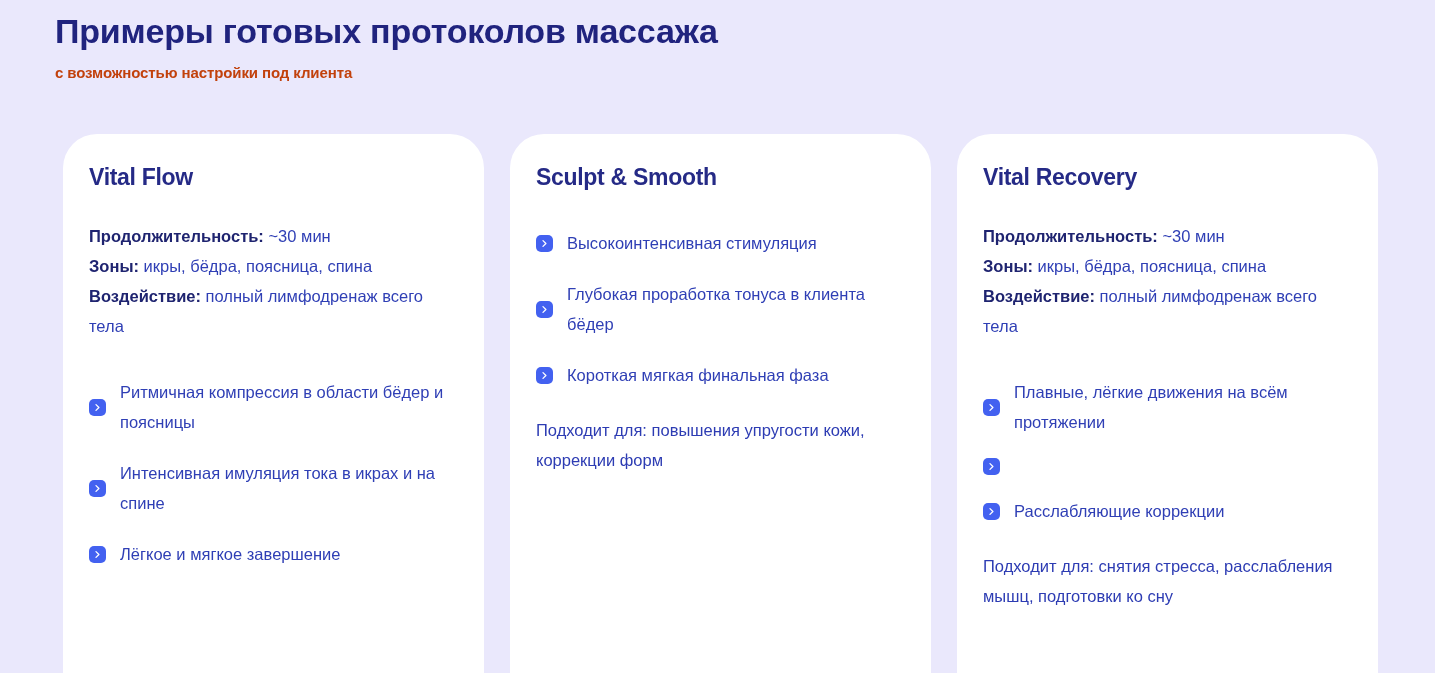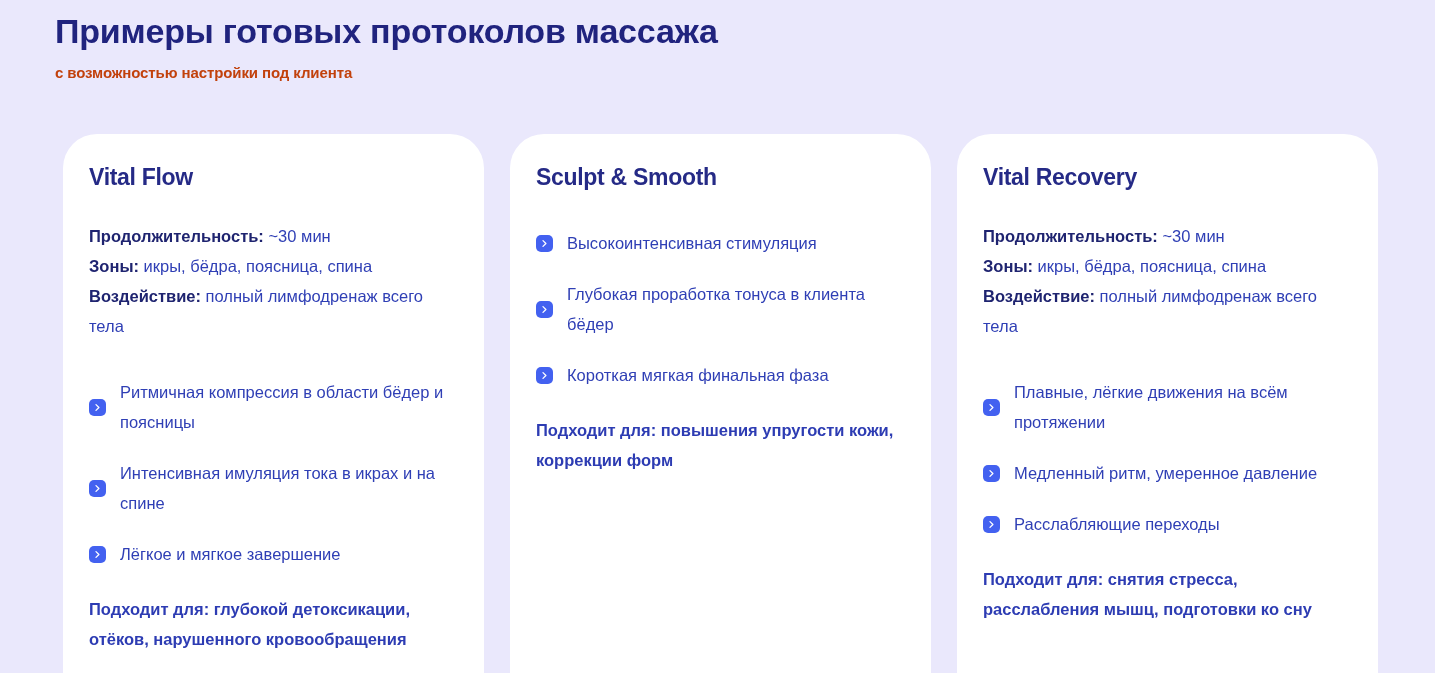--- a/index.html
+++ b/index.html
@@ -125,21 +125,21 @@
     font-weight: 400;
     max-width: 340px;
   }
 
   
   .suited {
     margin-top: 25px;
     font-size: 16.5px;
     line-height: 30px;
     color: #2d3cb3;
-    font-weight: 700;
+    font-weight: 400;
   }
 </style>
 </head>
 <body>
 
 <div class="page">
 
   <div class="header">
     <h1 class="page-title">Примеры готовых протоколов массажа</h1>
     <p class="page-subtitle">с возможностью настройки под клиента</p>
@@ -182,21 +182,20 @@
         </div>
         <div class="feature">
           <span class="bullet">
             <svg width="9" height="9" viewBox="0 0 9 9" fill="none" aria-hidden="true">
                 <path d="M3 1.6 L5.9 4.5 L3 7.4" stroke="#ffffff" stroke-width="1.3" stroke-linecap="round" stroke-linejoin="round"></path>
               </svg>
           </span>
           <span class="feature-text">Лёгкое и мягкое завершение</span>
         </div>
       </div>
-      <div class="suited">Подходит для: глубокой детоксикации, отёков, нарушенного кровообращения</div>
     </div>
 
     <div class="card">
       <h2 class="card-title">Sculpt &amp; Smooth</h2>
       <div class="features">
         <div class="feature">
           <span class="bullet">
             <svg width="9" height="9" viewBox="0 0 9 9" fill="none" aria-hidden="true">
                 <path d="M3 1.6 L5.9 4.5 L3 7.4" stroke="#ffffff" stroke-width="1.3" stroke-linecap="round" stroke-linejoin="round"></path>
               </svg>
@@ -247,28 +246,27 @@
               </svg>
           </span>
           <span class="feature-text">Плавные, лёгкие движения на всём протяжении</span>
         </div>
         <div class="feature">
           <span class="bullet">
             <svg width="9" height="9" viewBox="0 0 9 9" fill="none" aria-hidden="true">
                 <path d="M3 1.6 L5.9 4.5 L3 7.4" stroke="#ffffff" stroke-width="1.3" stroke-linecap="round" stroke-linejoin="round"></path>
               </svg>
           </span>
-          <span class="feature-text">Медленный ритм, умеренное давление</span>
-        </div>
-        <div class="feature">
-          <span class="bullet">
-            <svg width="9" height="9" viewBox="0 0 9 9" fill="none" aria-hidden="true">
-                <path d="M3 1.6 L5.9 4.5 L3 7.4" stroke="#ffffff" stroke-width="1.3" stroke-linecap="round" stroke-linejoin="round"></path>
-              </svg>
-          </span>
-          <span class="feature-text">Расслабляющие переходы</span>
+        </div>
+        <div class="feature">
+          <span class="bullet">
+            <svg width="9" height="9" viewBox="0 0 9 9" fill="none" aria-hidden="true">
+                <path d="M3 1.6 L5.9 4.5 L3 7.4" stroke="#ffffff" stroke-width="1.3" stroke-linecap="round" stroke-linejoin="round"></path>
+              </svg>
+          </span>
+          <span class="feature-text">Расслабляющие коррекции</span>
         </div>
       </div>
       <div class="suited">Подходит для: снятия стресса, расслабления мышц, подготовки ко сну</div>
     </div>
 
   </div>
 </div>
 
 </body></html>

